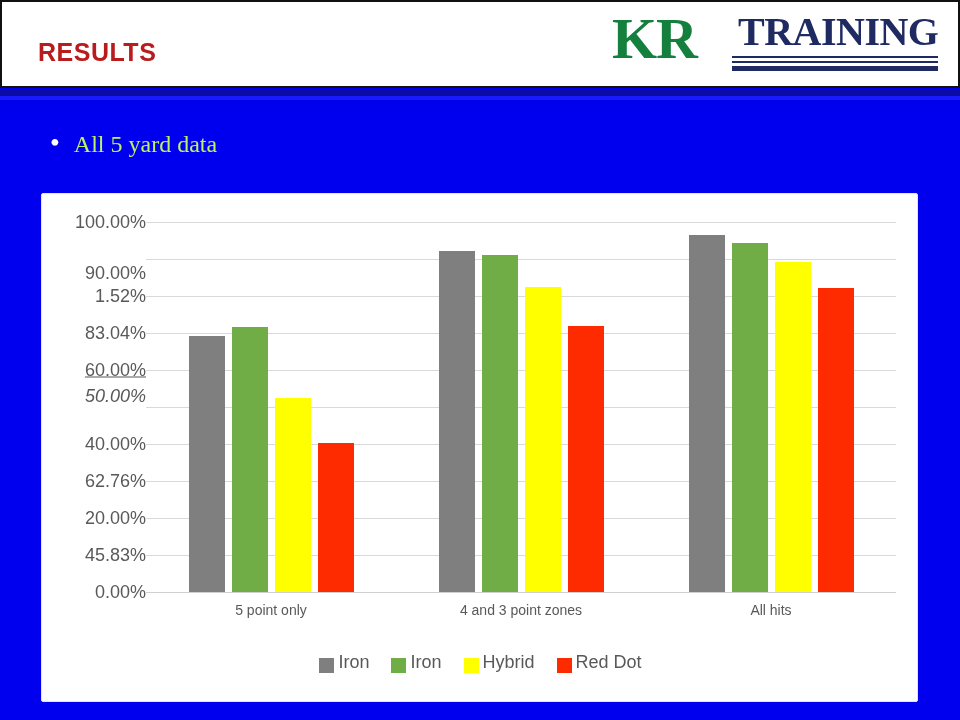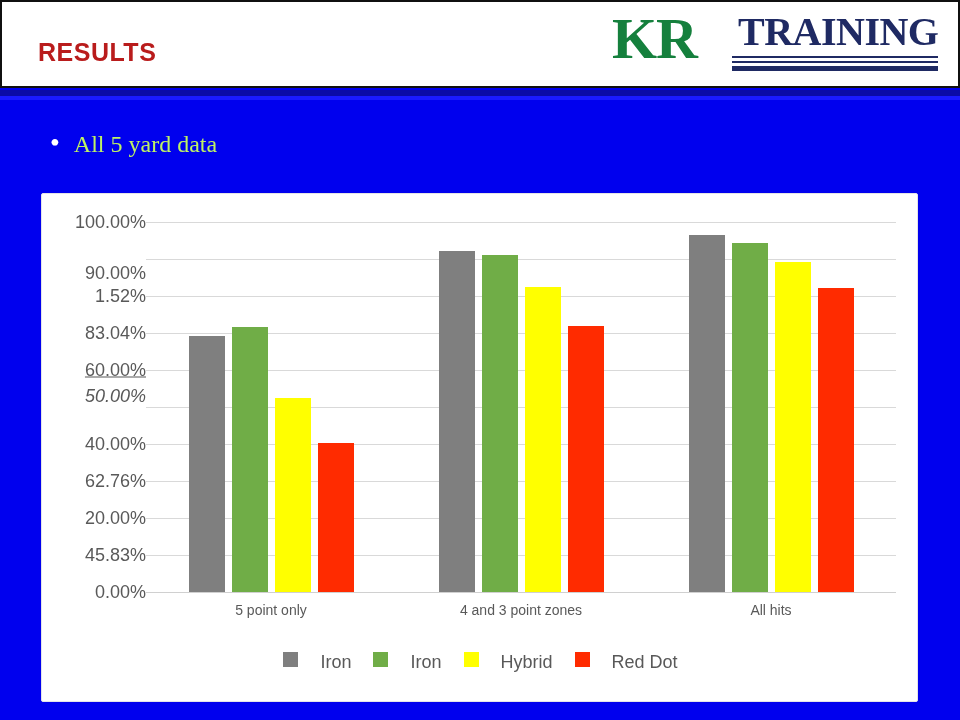--- a/index.html
+++ b/index.html
@@ -208,22 +208,22 @@
     left: 0;
     top: 458px;
     width: 877px;
     display: flex;
     justify-content: center;
     align-items: center;
     gap: 22px;
   }
   .legend-item {
     display: flex;
-    align-items: flex-start;
-    gap: 22px;
+    align-items: flex-end;
+    gap: 4px;
   }
   .legend-swatch {
     width: 15px;
     height: 15px;
     display: inline-block;
   }
   .legend-label {
     font-family: "Liberation Sans", sans-serif;
     font-size: 18px;
     color: #595959;

